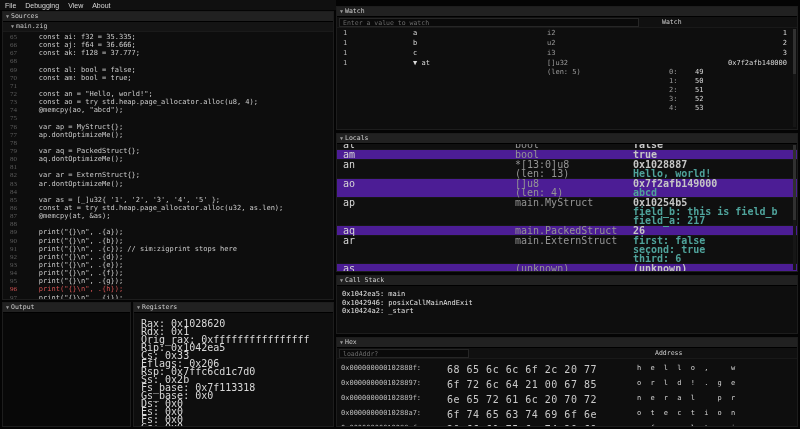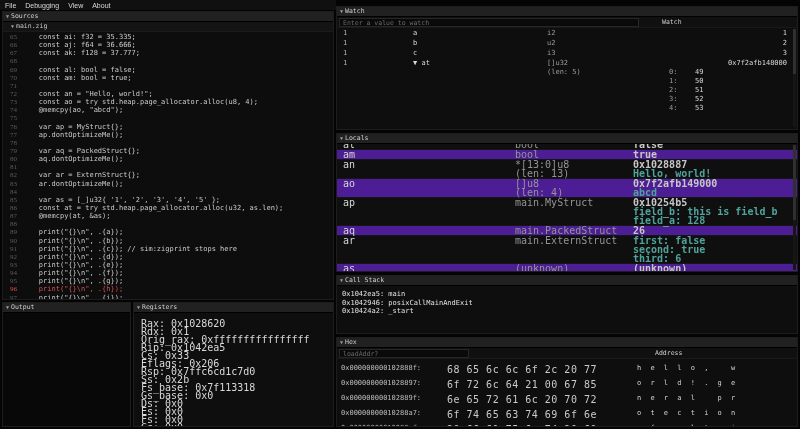--- a/index.html
+++ b/index.html
@@ -257,21 +257,21 @@
             <span class="lc-value">0x10254b5</span>
           </div>
           <div class="lline">
             <span class="lc-name"></span>
             <span class="lc-type"></span>
             <span class="lc-value accent">field_b: this is field_b</span>
           </div>
           <div class="lline">
             <span class="lc-name"></span>
             <span class="lc-type"></span>
-            <span class="lc-value accent">field_a: 128</span>
+            <span class="lc-value accent">field_a: 217</span>
           </div>
         </div>
         <div class="lrow alt">
           <div class="lline">
             <span class="lc-name">aq</span>
             <span class="lc-type">main.PackedStruct</span>
             <span class="lc-value">26</span>
           </div>
         </div>
         <div class="lrow">

